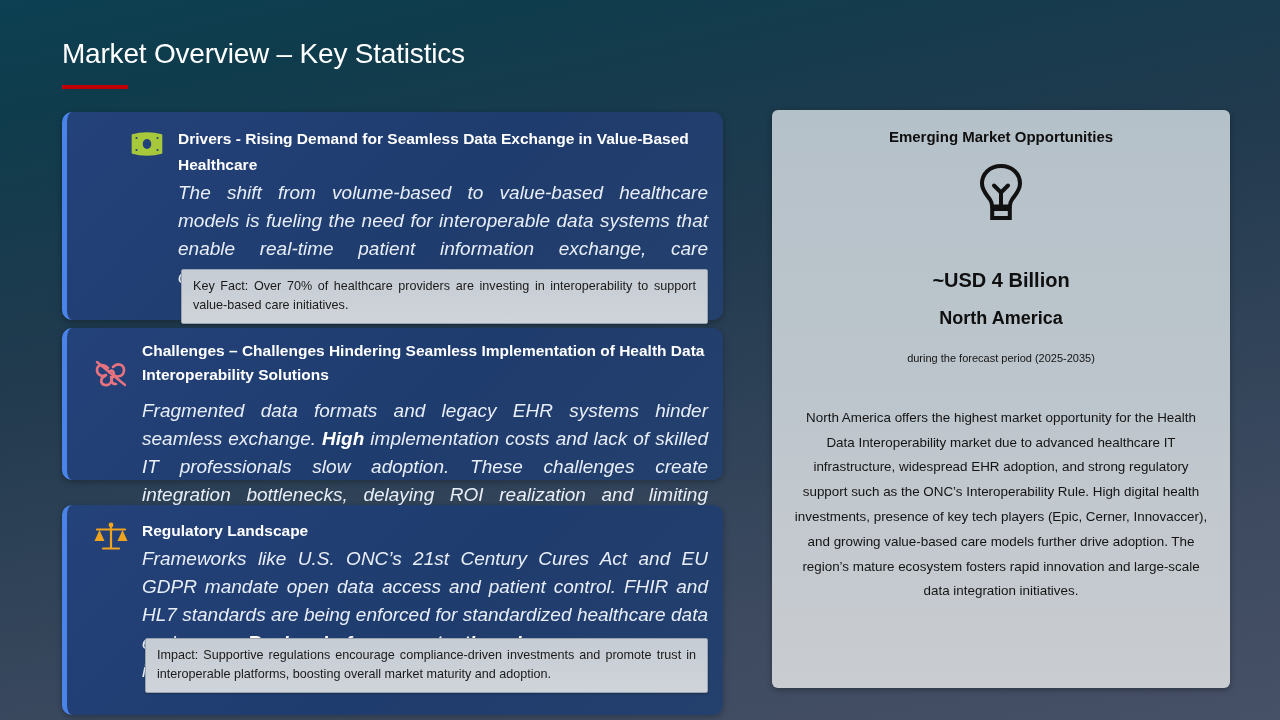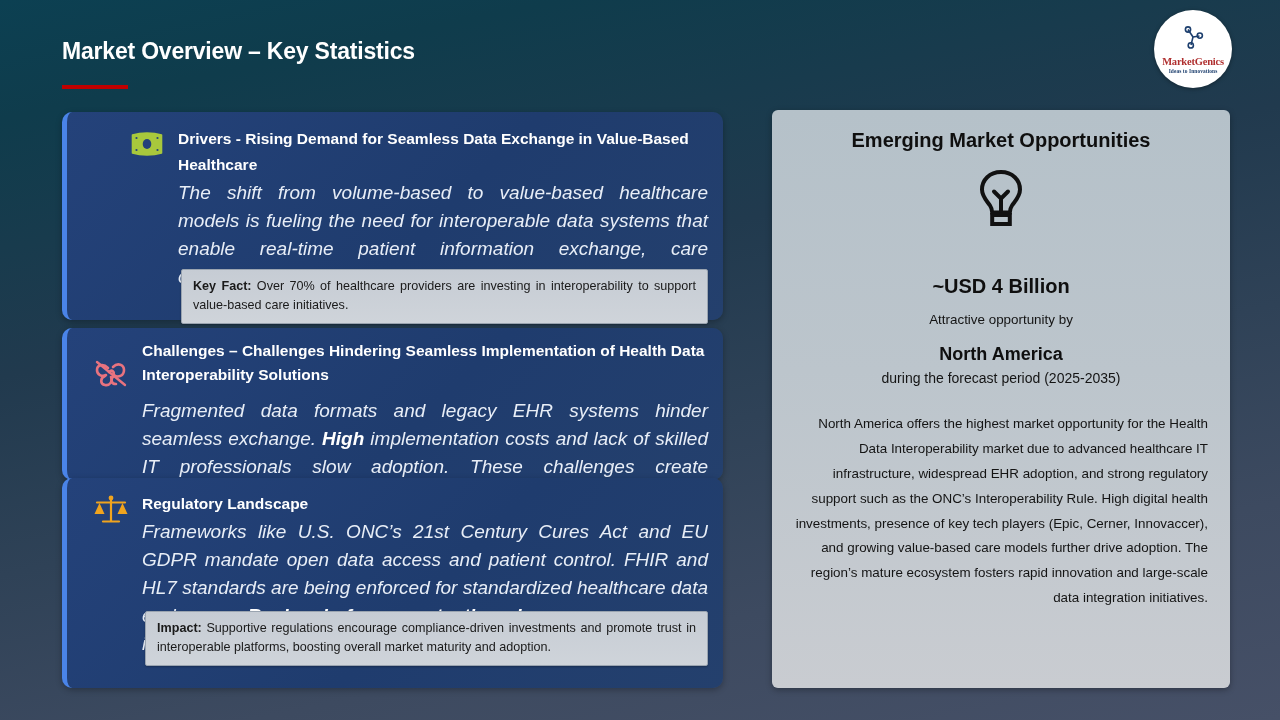--- a/index.html
+++ b/index.html
@@ -19,22 +19,22 @@
     height: 720px;
     background: linear-gradient(168deg, #0c4052 0%, #0f3c4c 12%, #213a4e 38%, #2f4257 58%, #3d4a60 78%, #465067 100%);
     overflow: hidden;
   }
 
   
   .page-title {
     position: absolute;
     left: 62px;
     top: 38px;
-    font-size: 23px;
-    font-weight: bold;
+    font-size: 28px;
+    font-weight: normal;
     color: #ffffff;
     letter-spacing: -0.2px;
     white-space: nowrap;
   }
   .title-rule {
     position: absolute;
     left: 62px;
     top: 85px;
     width: 66px;
     height: 4px;
@@ -82,21 +82,21 @@
     left: 62px;
     width: 661px;
     background: linear-gradient(135deg, #24427a 0%, #1f3c6e 55%, #24406d 100%);
     border-left: 5px solid #4a84e8;
     border-radius: 10px;
     box-sizing: border-box;
     box-shadow: 0 2px 6px rgba(0,0,0,0.28);
   }
   .card-1 { top: 112px;  height: 208px; padding-left: 36px; }
   .card-2 { top: 328px;  height: 152px; }
-  .card-3 { top: 478px;  height: 210px; }
+  .card-3 { top: 505px;  height: 210px; }
 
   .card-inner {
     position: relative;
     height: 100%;
     padding: 0;
   }
   .card-icon {
     position: absolute;
     left: 22px;
     width: 44px;
@@ -149,38 +149,38 @@
   }
   .card-1 .fact-box { top: 157px; }
   .card-3 .fact-box { top: 133px; }
   .fact-text {
     font-size: 12.6px;
     color: #1a1a1a;
     line-height: 1.5;
     margin: 0;
     text-align: justify;
   }
-  .fact-text b { font-weight: bold; }
+  .fact-text b { font-weight: normal; }
 
   
   .panel {
     position: absolute;
     left: 772px;
     top: 110px;
     width: 458px;
     height: 578px;
     background: linear-gradient(180deg, #b5c1c9 0%, #bcc5cc 45%, #c9ccd1 100%);
     border-radius: 6px;
     box-sizing: border-box;
     box-shadow: 0 2px 6px rgba(0,0,0,0.30);
     padding: 12px 18px 0 18px;
     text-align: center;
   }
   .panel-title {
-    font-size: 20px;
+    font-size: 15px;
     font-weight: bold;
     color: #0f0f0f;
     margin: 6px 0 0 0;
     line-height: 1.2;
   }
   .panel-icon { margin: 16px 0 0 0; }
   .panel-value {
     font-size: 20px;
     font-weight: bold;
     color: #0f0f0f;
@@ -194,56 +194,42 @@
     line-height: 1.2;
   }
   .panel-region {
     font-size: 18px;
     font-weight: bold;
     color: #0f0f0f;
     margin: 16px 0 0 0;
     line-height: 1.2;
   }
   .panel-period {
-    font-size: 14px;
+    font-size: 11px;
     color: #141414;
-    margin: 4px 0 0 0;
+    margin: 22px 0 0 0;
     line-height: 1.2;
   }
   .panel-desc {
     font-size: 13.4px;
     color: #141414;
-    margin: 26px 0 0 0;
+    margin: 41px 0 0 0;
     line-height: 1.85;
-    text-align: right;
+    text-align: center;
     padding: 0 4px;
   }
 </style>
 </head>
 <body>
 
 <div class="slide">
 
   <div class="page-title">Market Overview – Key Statistics</div>
   <div class="title-rule"></div>
 
-  <div class="logo">
-    <span class="logo-mark">
-      <svg width="26" height="24" viewBox="0 0 26 24">
-        <line x1="8" y1="3.5" x2="13" y2="11" stroke="#1d3f6e" stroke-width="1.6"></line>
-        <line x1="13" y1="11" x2="19.5" y2="10" stroke="#1d3f6e" stroke-width="1.6"></line>
-        <line x1="13" y1="11" x2="11" y2="19" stroke="#1d3f6e" stroke-width="1.6"></line>
-        <circle cx="8" cy="3.5" r="2.6" fill="none" stroke="#1d3f6e" stroke-width="1.6"></circle>
-        <circle cx="19.8" cy="9.6" r="2.6" fill="none" stroke="#1d3f6e" stroke-width="1.6"></circle>
-        <circle cx="10.8" cy="19.4" r="2.6" fill="none" stroke="#1d3f6e" stroke-width="1.6"></circle>
-      </svg>
-    </span>
-    <span class="logo-name">MarketGenics</span>
-    <span class="logo-tag">Ideas to Innovations</span>
-  </div>
 
   <div class="card card-1">
     <div class="card-inner">
       <div class="card-icon">
         <svg width="32" height="24" viewBox="0 0 32 24">
           <path d="M1.5 3 C10 0.5 22 0.5 30.5 3 L30.5 21 C22 23.5 10 23.5 1.5 21 Z" fill="#a8c83c" stroke="#a8c83c" stroke-width="1.6" stroke-linejoin="round"></path>
           <ellipse cx="16" cy="12" rx="4.3" ry="5" fill="#24427a"></ellipse>
           <circle cx="5.5" cy="6" r="1.1" fill="#24427a"></circle>
           <circle cx="26.5" cy="6" r="1.1" fill="#24427a"></circle>
           <circle cx="5.5" cy="18" r="1.1" fill="#24427a"></circle>
@@ -309,19 +295,18 @@
     <div class="panel-title">Emerging Market Opportunities</div>
     <div class="panel-icon">
       <svg width="52" height="64" viewBox="0 0 52 64">
         <path d="M26 4 C14.5 4 7 12 7 21.5 C7 28.5 12 33 15 37.5 C16.8 40.2 17.2 42 17.2 44.5 L34.8 44.5 C34.8 42 35.2 40.2 37 37.5 C40 33 45 28.5 45 21.5 C45 12 37.5 4 26 4 Z" fill="none" stroke="#111111" stroke-width="4"></path>
         <path d="M19 23.5 L26 30.5 L33 23.5" fill="none" stroke="#111111" stroke-width="4" stroke-linecap="round" stroke-linejoin="round"></path>
         <line x1="26" y1="30.5" x2="26" y2="44.5" stroke="#111111" stroke-width="4"></line>
         <rect x="17.2" y="47" width="17.6" height="9" fill="none" stroke="#111111" stroke-width="4"></rect>
       </svg>
     </div>
     <div class="panel-value">~USD 4 Billion</div>
-    <div class="panel-sub">Attractive opportunity by</div>
     <div class="panel-region">North America</div>
     <div class="panel-period">during the forecast period (2025-2035)</div>
     <div class="panel-desc">North America offers the highest market opportunity for the Health Data Interoperability market due to advanced healthcare IT infrastructure, widespread EHR adoption, and strong regulatory support such as the ONC’s Interoperability Rule. High digital health investments, presence of key tech players (Epic, Cerner, Innovaccer), and growing value-based care models further drive adoption. The region’s mature ecosystem fosters rapid innovation and large-scale data integration initiatives.</div>
   </div>
 
 </div>
 
 </body></html>

